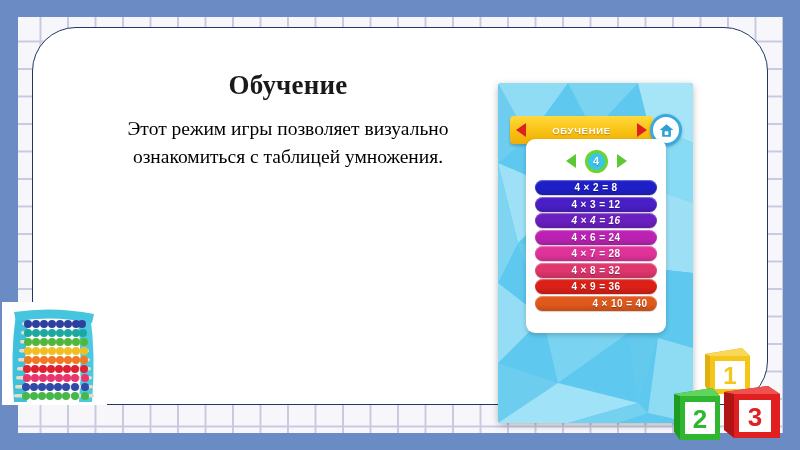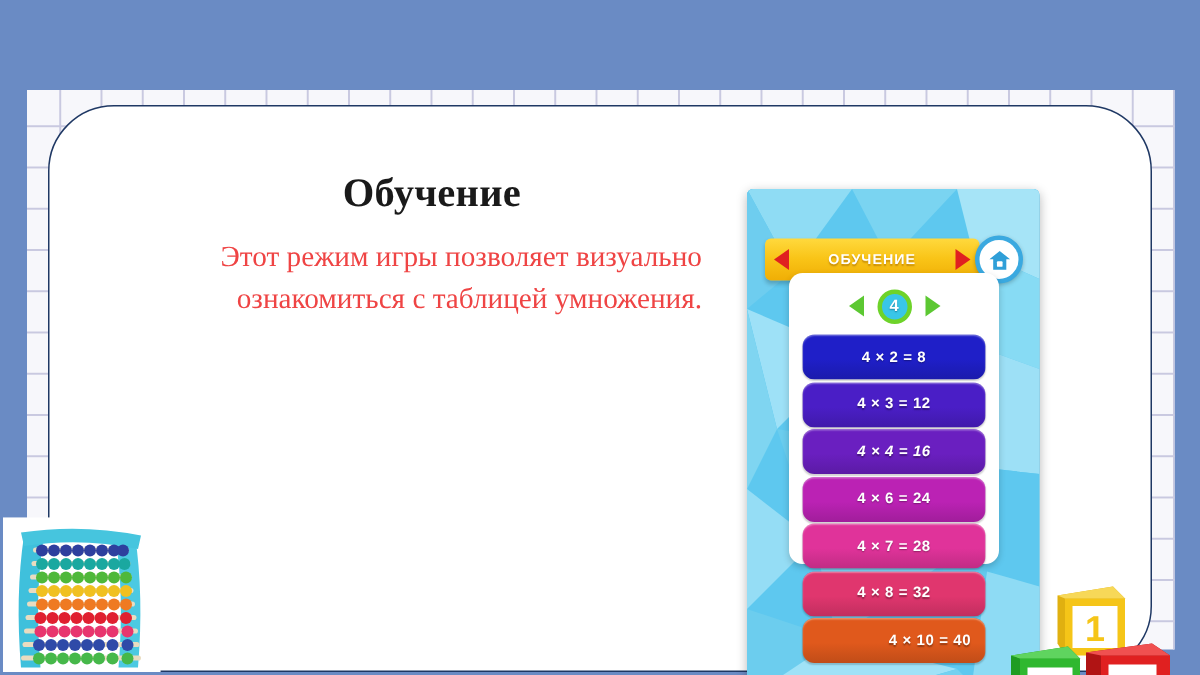--- a/index.html
+++ b/index.html
@@ -7,21 +7,20 @@
     width:800px;height:450px;overflow:hidden;
     font-family:"Liberation Serif", serif;
     background:#6a8bc4;
     position:relative;
   }
 
   
   #slide{
     position:absolute;inset:0;
     background:#6a8bc4;
-    margin-top:43px;
   }
   #gridpaper{
     position:absolute;
     left:18px;top:17px;right:17px;bottom:17px;
     background-color:#f7f7fb;
     background-image:
       linear-gradient(to right, #c9c9e0 1.5px, transparent 1.5px),
       linear-gradient(to bottom, #c9c9e0 1.5px, transparent 1.5px);
     background-size:27.5px 27.5px;
     background-position:-6px -4px;
@@ -41,22 +40,22 @@
   #text-col{
     position:absolute;left:75px;top:42px;width:360px;
   }
   #page-title{
     font-size:27px;font-weight:bold;color:#1a1a1a;
     text-align:center;letter-spacing:.2px;
     margin:0 0 14px 0;
     font-family:"Liberation Serif", serif;
   }
   #body-text{
-    font-size:19.5px;color:#ef4444;line-height:1.42;
-    text-align:right;margin:0;
+    font-size:19.5px;color:#000000;line-height:1.42;
+    text-align:center;margin:0;
     font-family:"Liberation Serif", serif;
   }
 
   
   #mockup{
     position:absolute;left:465px;top:55px;width:195px;height:340px;
     border-radius:4px;overflow:hidden;
     box-shadow:0 2px 7px rgba(0,0,0,.28);
     background:#5ec8ef;
   }
@@ -120,21 +119,21 @@
     font-size:11px;font-weight:bold;
     text-shadow:0 1px 1px rgba(0,60,90,.5);
   }
 
   
   #pill-list{
     position:absolute;left:9px;top:41px;width:122px;
     display:flex;flex-direction:column;gap:1.5px;
   }
   .pill{
-    height:30px;border-radius:8px;
+    height:15px;border-radius:8px;
     display:flex;align-items:center;justify-content:center;
     color:#ffffff;font-family:"Liberation Sans", sans-serif;
     font-size:10px;font-weight:bold;letter-spacing:.4px;
     text-shadow:0 1px 1px rgba(0,0,0,.35);
     box-shadow:inset 0 1px 1px rgba(255,255,255,.35),0 1px 1px rgba(0,0,0,.18);
   }
 
   
   #abacus{
     position:absolute;left:2px;top:302px;width:105px;height:103px;
@@ -216,20 +215,21 @@
             <span class="sel-tri" id="sel-next"></span>
           </div>
 
           <div id="pill-list">
               <div class="pill" style="background: linear-gradient(rgb(31, 31, 200) 0%, rgb(31, 31, 200) 55%, rgba(0, 0, 0, 0.14) 100%), rgb(31, 31, 200);">4 × 2 = 8</div>
               <div class="pill" style="background: linear-gradient(rgb(74, 30, 198) 0%, rgb(74, 30, 198) 55%, rgba(0, 0, 0, 0.14) 100%), rgb(74, 30, 198);">4 × 3 = 12</div>
               <div class="pill" style="background: linear-gradient(rgb(106, 31, 192) 0%, rgb(106, 31, 192) 55%, rgba(0, 0, 0, 0.14) 100%), rgb(106, 31, 192); font-style: italic;">4 × 4 = 16</div>
               <div class="pill" style="background: linear-gradient(rgb(187, 34, 180) 0%, rgb(187, 34, 180) 55%, rgba(0, 0, 0, 0.14) 100%), rgb(187, 34, 180);">4 × 6 = 24</div>
               <div class="pill" style="background: linear-gradient(rgb(224, 51, 154) 0%, rgb(224, 51, 154) 55%, rgba(0, 0, 0, 0.14) 100%), rgb(224, 51, 154);">4 × 7 = 28</div>
               <div class="pill" style="background: linear-gradient(rgb(224, 54, 110) 0%, rgb(224, 54, 110) 55%, rgba(0, 0, 0, 0.14) 100%), rgb(224, 54, 110);">4 × 8 = 32</div>
+              <div class="pill" style="background: linear-gradient(rgb(220, 32, 24) 0%, rgb(220, 32, 24) 55%, rgba(0, 0, 0, 0.14) 100%), rgb(220, 32, 24);">4 × 9 = 36</div>
               <div class="pill" style="background: linear-gradient(rgb(224, 89, 28) 0%, rgb(224, 89, 28) 55%, rgba(0, 0, 0, 0.14) 100%), rgb(224, 89, 28); padding-left: 48px;">4 × 10 = 40</div>
             </div>
 
         </div>
       </div>
     </div>
   </div>
 
   <div id="abacus">
     <svg width="105" height="103" viewBox="0 0 105 103">

